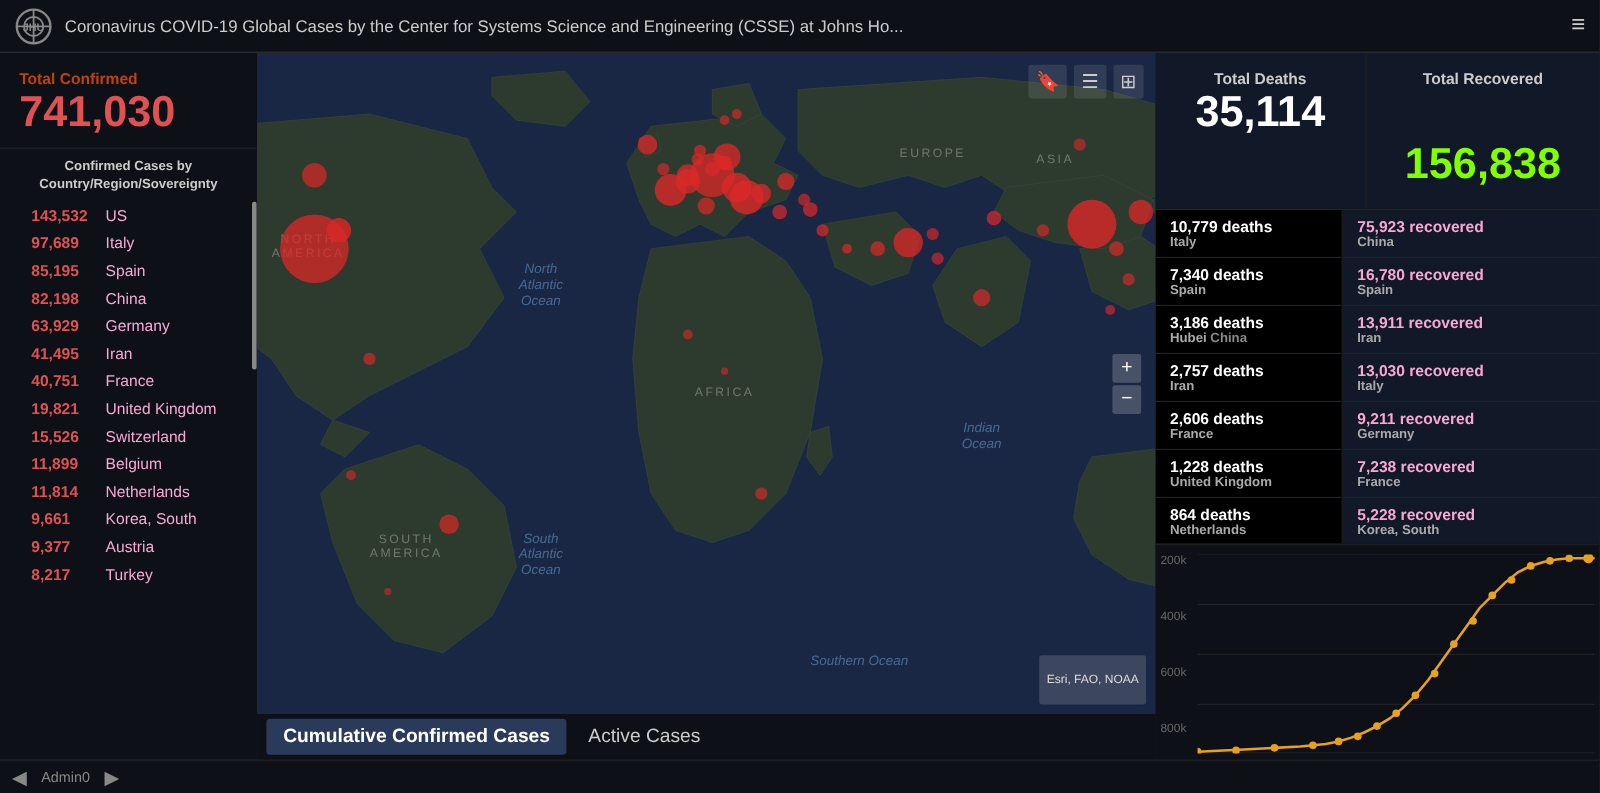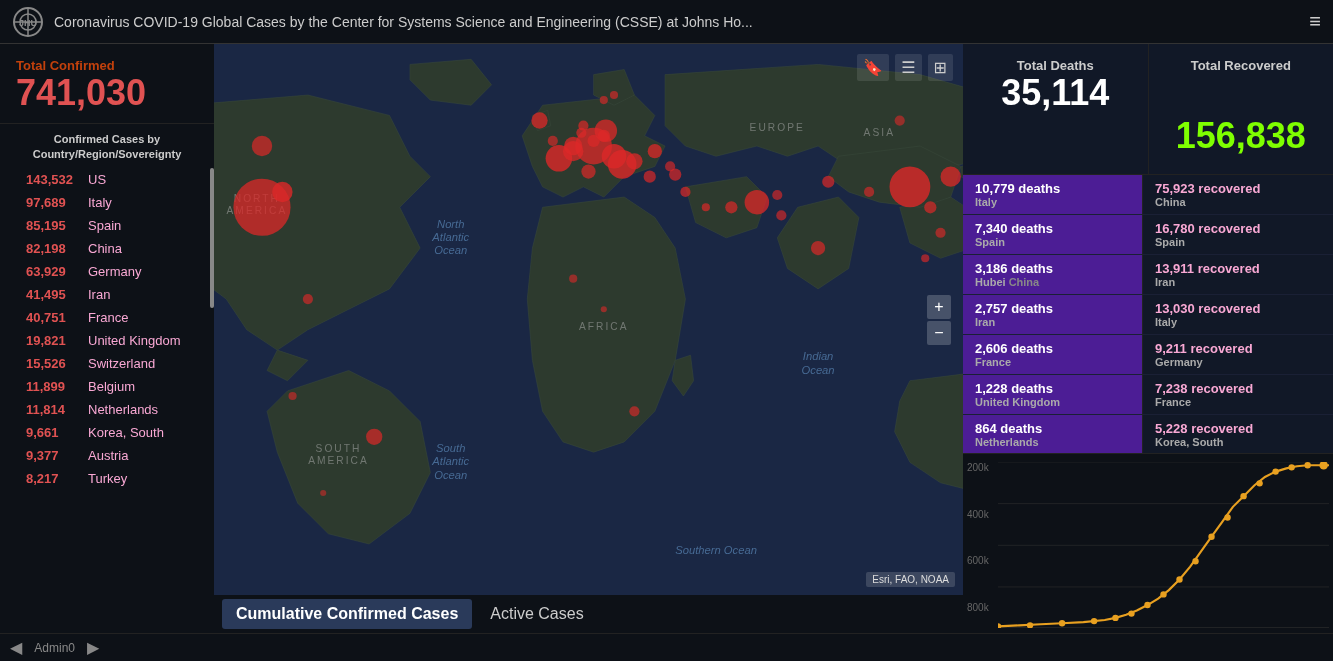--- a/index.html
+++ b/index.html
@@ -133,21 +133,21 @@
     }
 
     
     .map-attribution {
       position: absolute;
       bottom: 8px;
       right: 8px;
       background: rgba(255,255,255,0.15);
       color: #ddd;
       font-size: 10px;
-      padding: 2px 6px;
+      padding: 15px 6px;
       border-radius: 2px;
     }
 
     
     .map-controls {
       position: absolute;
       right: 12px;
       top: 50%;
       transform: translateY(-50%);
       display: flex;
@@ -243,21 +243,21 @@
       color: #fff;
       font-size: 36px;
       font-weight: bold;
       text-align: center;
       line-height: 1.1;
     }
 
     .recovered-panel {
       flex: 1;
       background: #111827;
-      padding: 14px 16px;
+      padding: 14px 26px;
       display: flex;
       flex-direction: column;
     }
     .recovered-label {
       color: #ccc;
       font-size: 13px;
       font-weight: bold;
       text-align: center;
     }
     .recovered-number {
@@ -271,23 +271,23 @@
 
     
     .detail-row {
       display: flex;
       flex: 1;
       overflow: hidden;
       border-top: 1px solid #222;
     }
 
     .deaths-list {
-      width: 180px;
+      width: 156px;
       flex-shrink: 0;
-      background: #4c1d95;
+      background: #000000;
       overflow-y: hidden;
       border-right: 1px solid #222;
     }
     .recovered-list {
       flex: 1;
       background: #111827;
       overflow-y: hidden;
     }
 
     .stat-item {

